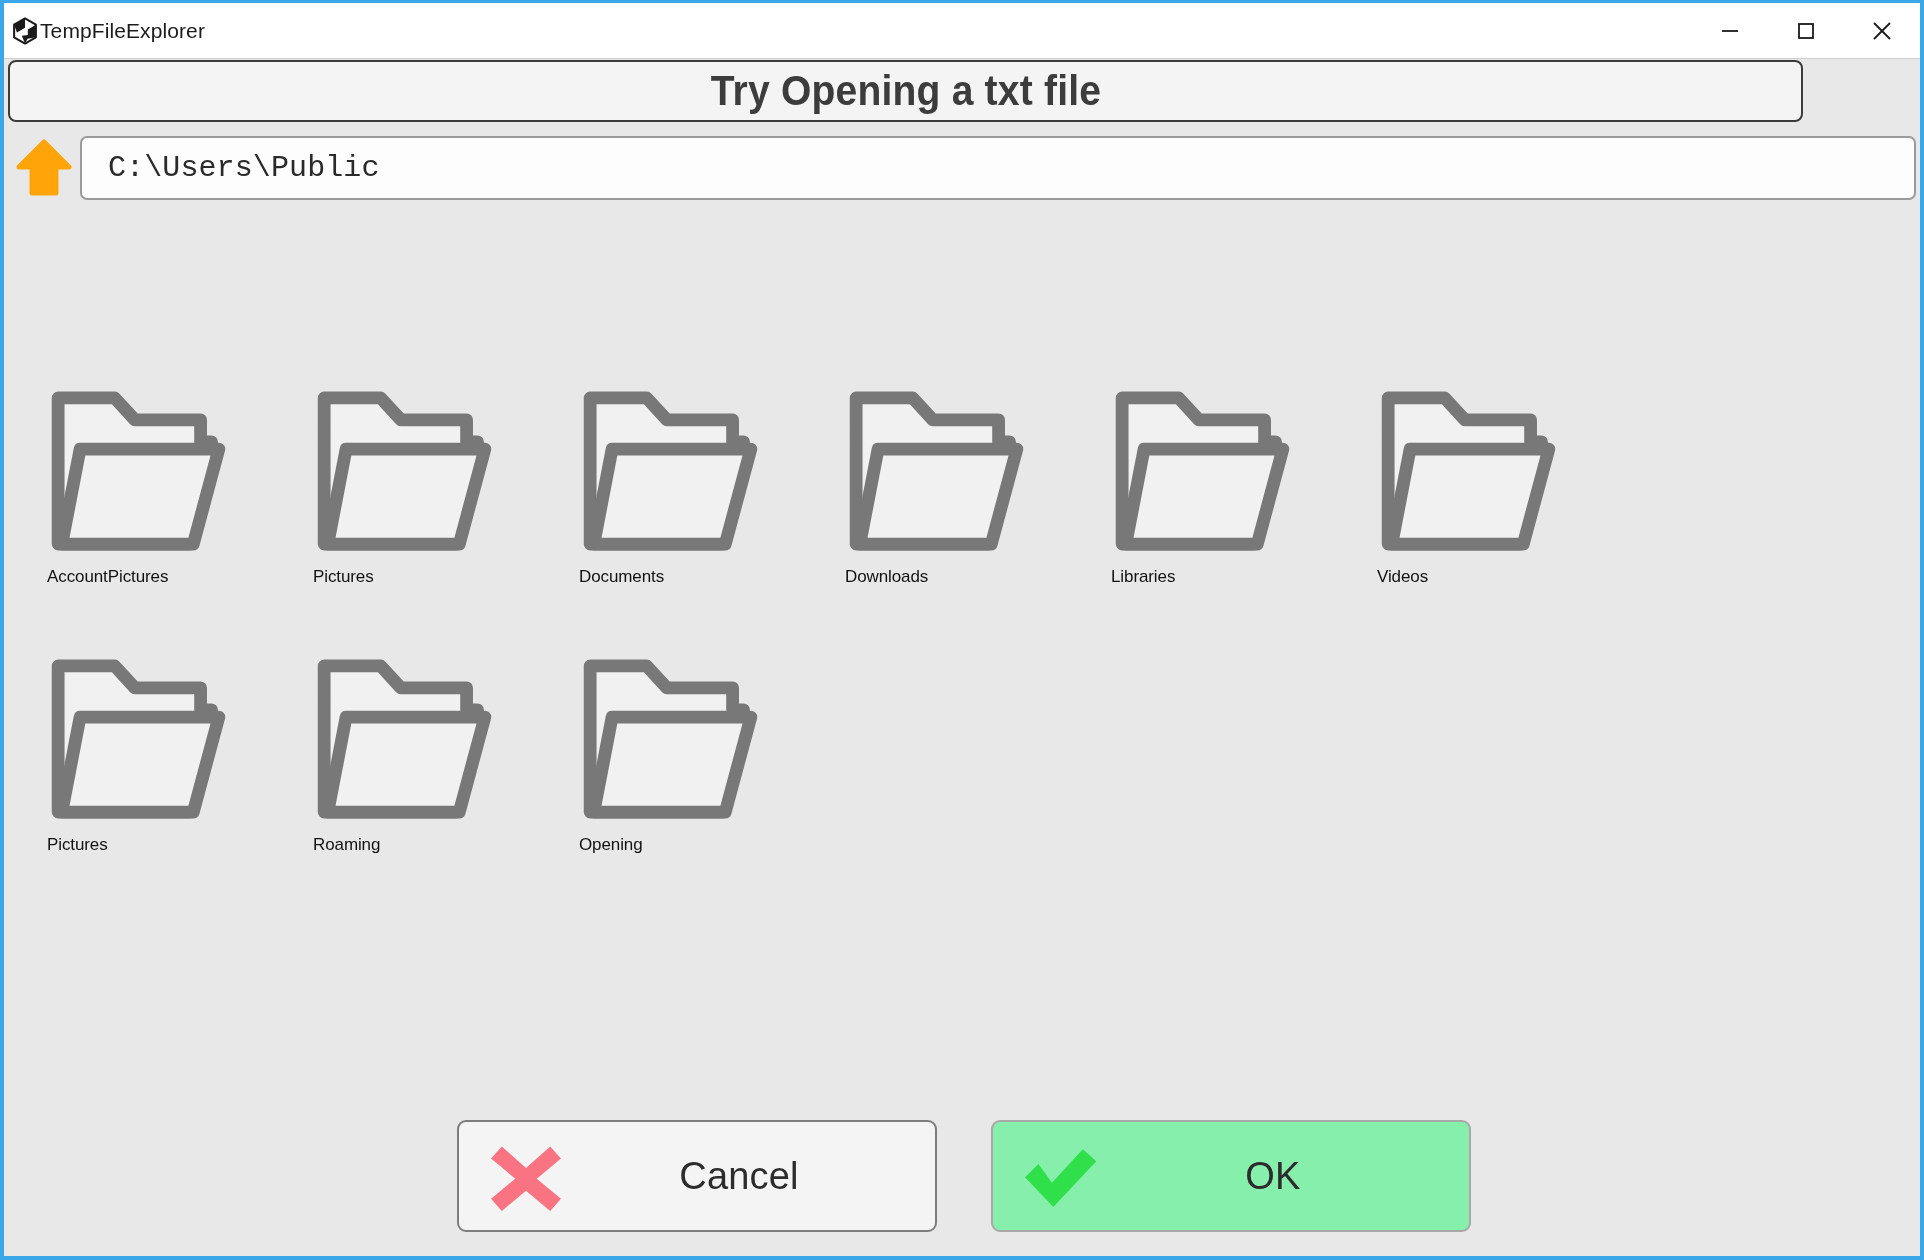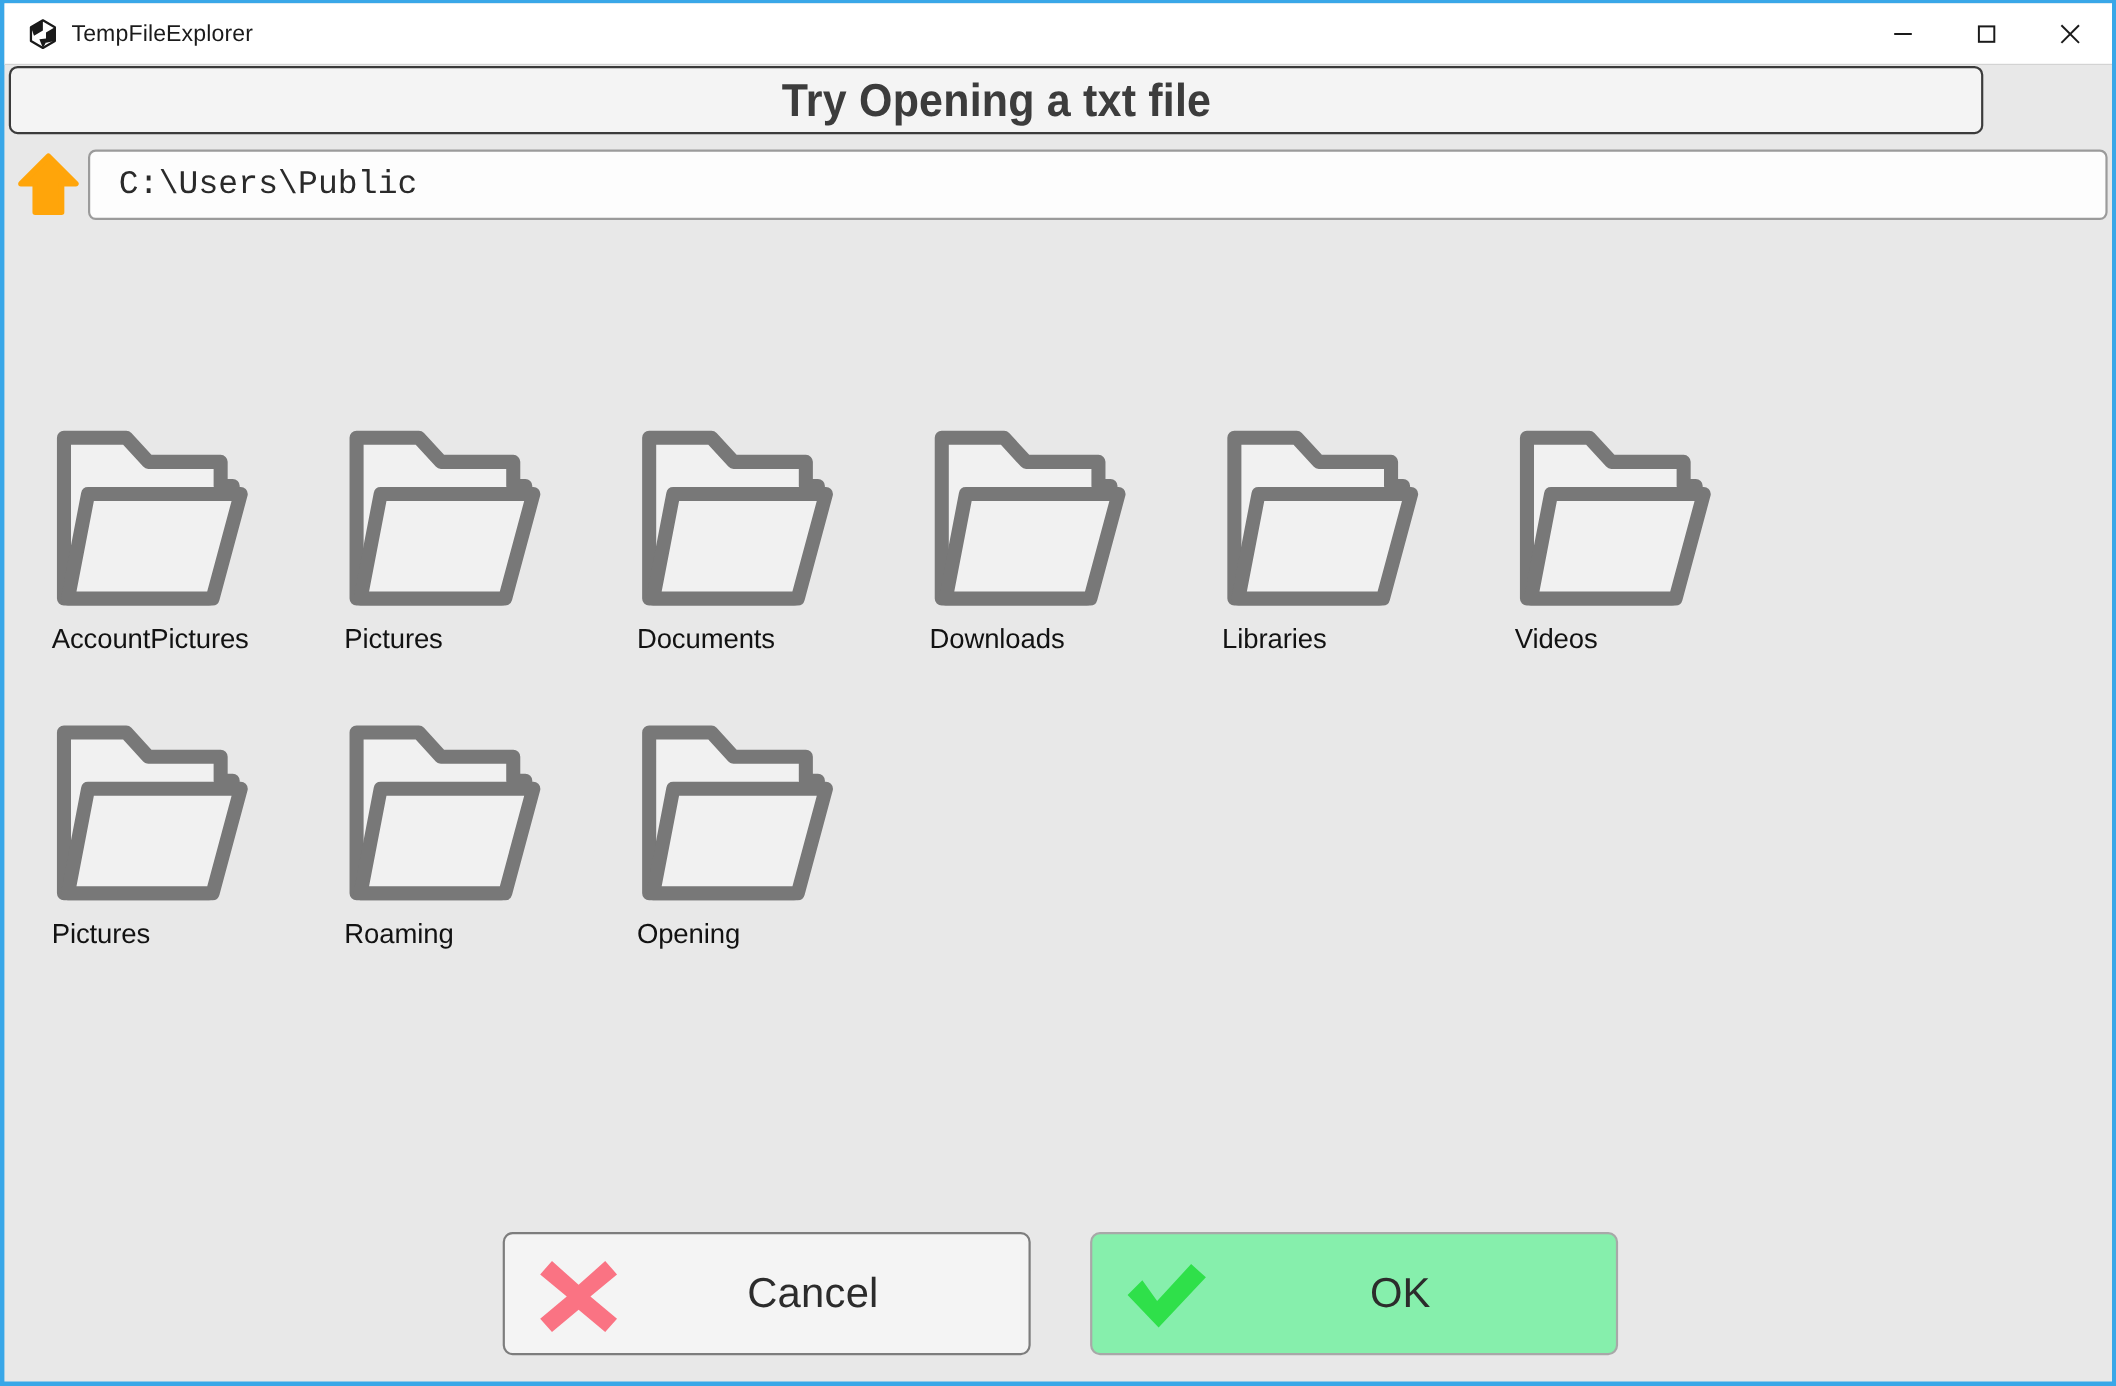--- a/index.html
+++ b/index.html
@@ -33,22 +33,21 @@
     height: 56px;
     background: #ffffff;
     border-bottom: 1px solid #cfcfcf;
     display: flex;
     align-items: center;
     box-sizing: border-box;
   }
   .title-left {
     display: flex;
     align-items: center;
-    padding-left: 20px;
-    gap: 11px;
+    padding-left: 6px;
     flex: 1 1 auto;
     min-width: 0;
   }
   .unity-logo {
     width: 30px;
     height: 30px;
     flex: 0 0 auto;
     display: block;
   }
   .app-title {
@@ -173,21 +172,21 @@
     padding: 0;
     text-align: left;
   }
   .folder-icon {
     width: 185px;
     height: 168px;
     display: block;
     margin-left: 2px;
   }
   .file-label {
-    font-size: 25px;
+    font-size: 17px;
     color: #121212;
     margin-top: 12px;
     margin-left: 3px;
     white-space: nowrap;
     letter-spacing: -.1px;
   }
 
   
   .footer {
     position: absolute;

